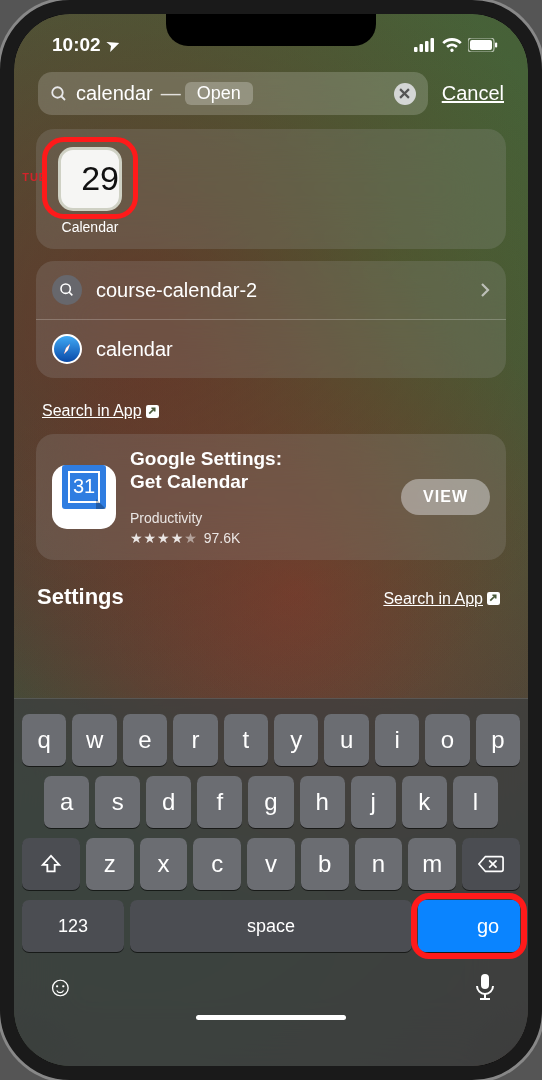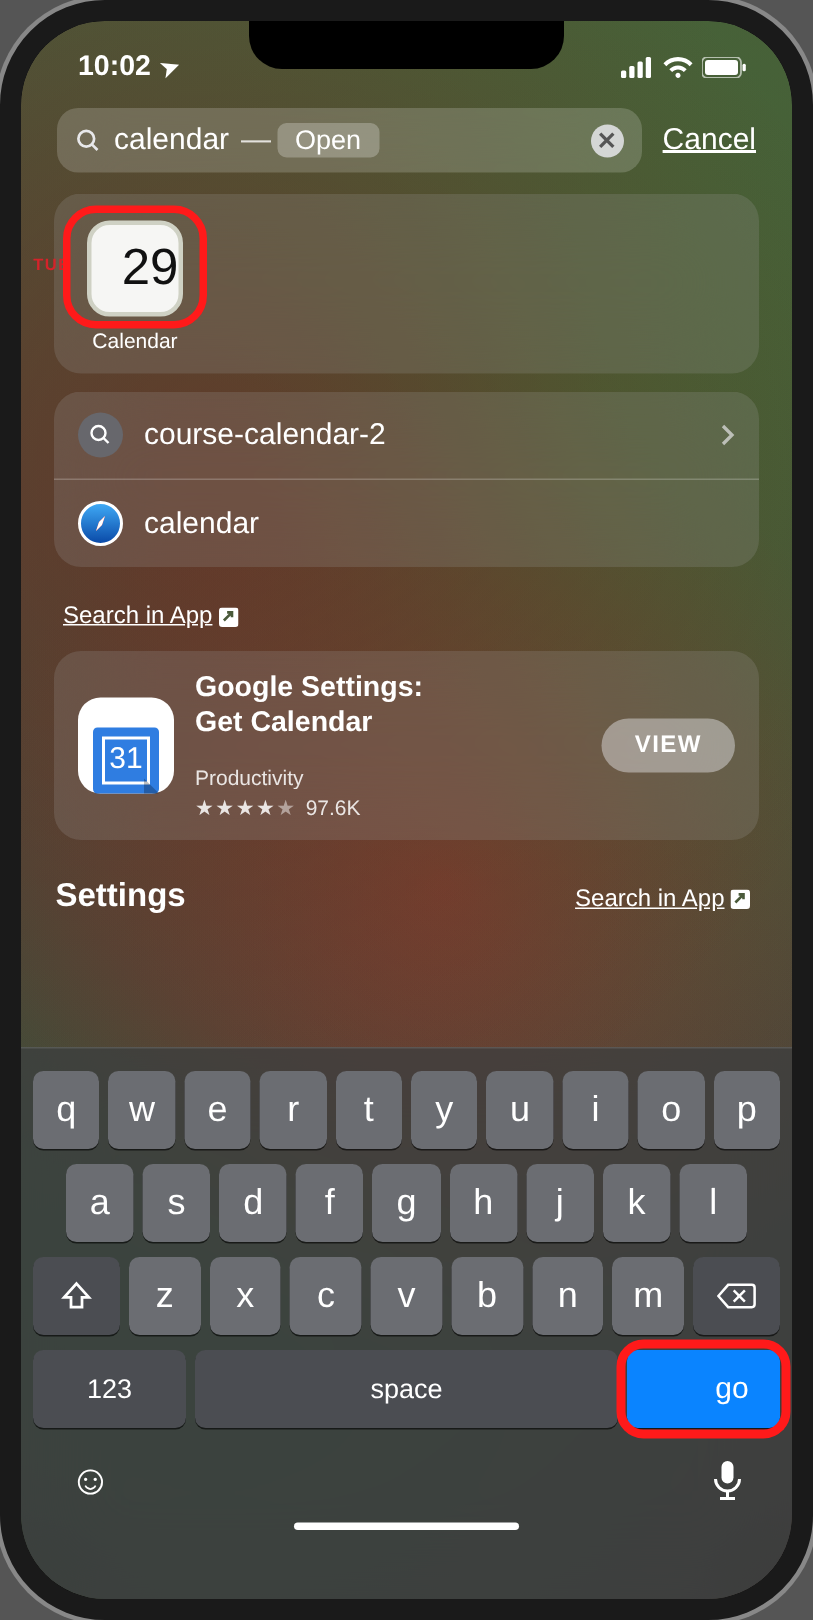--- a/index.html
+++ b/index.html
@@ -86,21 +86,21 @@
   .row-label{font-size:20px; flex:1; white-space:nowrap; overflow:hidden; text-overflow:ellipsis;}
   .chev{opacity:.75;}
 
   .section-head{ display:flex; justify-content:space-between; align-items:baseline;
     padding: 16px 28px 6px 28px;}
   .section-title{font-size:22px; font-weight:700;}
   .section-link{font-size:16px; text-decoration:underline; display:flex; align-items:center; gap:4px;}
   .section-link svg{width:13px;height:13px;}
 
   .store-card{ padding:14px 16px; display:flex; align-items:center; gap:14px;}
-  .store-icon{width:64px; height:64px; border-radius:15px; background:#fff; display:flex; align-items:flex-end; justify-content:center; flex:none;}
+  .store-icon{width:64px; height:64px; border-radius:15px; background:#fff; display:flex; align-items:flex-start; justify-content:center; flex:none;}
   .gcal{width:44px;height:44px; background:#2f7de1; border-radius:3px; position:relative;}
   .gcal::before{content:""; position:absolute; inset:6px 6px 6px 6px; border:2px solid #fff;}
   .gcal .g31{position:absolute; inset:0; display:flex; align-items:center; justify-content:center; color:#fff; font-size:20px; font-weight:400;}
   .gcal .fold{position:absolute; right:0; bottom:0; width:0; height:0; border-left:10px solid rgba(0,0,0,.25); border-top:10px solid transparent;}
   .store-txt{flex:1; min-width:0;}
   .store-name{font-size:19px; font-weight:600; line-height:1.2;}
   .store-cat{font-size:14px; opacity:.85; margin-top:16px;}
   .store-rate{font-size:14px; opacity:.85; margin-top:4px; display:flex; align-items:center; gap:6px;}
   .stars{letter-spacing:1px;}
   .view-btn{ background:rgba(230,230,235,.45); color:#fff; font-weight:700; font-size:16px;

